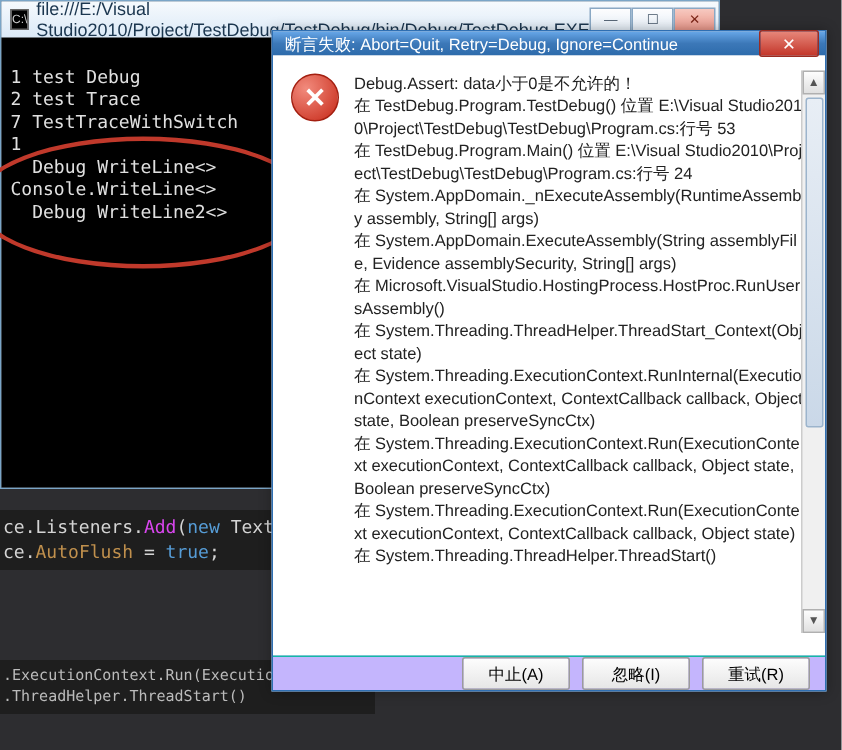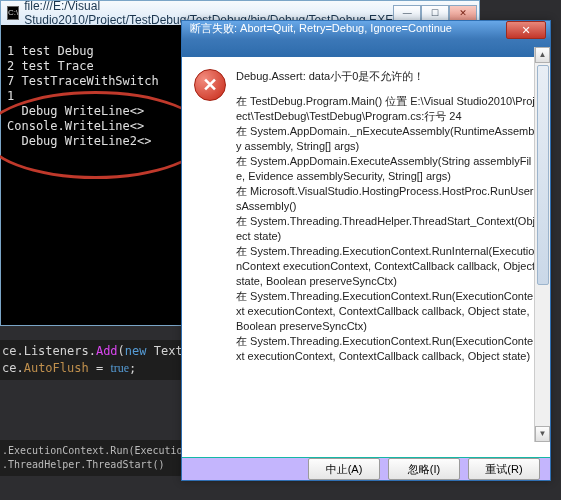--- a/index.html
+++ b/index.html
@@ -71,21 +71,21 @@
       width: 300px;
       background: #1e1e1e;
       color: #d4d4d4;
       font-family: Consolas, monospace;
       font-size: 12px;
       padding: 3px 2px;
       line-height: 17px;
     }
     .code-bg .kw-add { color: #d946ef; }
     .code-bg .kw-new { color: #569cd6; margin-top: 44px; }
-    .code-bg .kw-true { color: #569cd6; font-family: Liberation Serif, serif; }
+    .code-bg .kw-true { color: #569cd6; }
     .code-bg .kw-prop { color: #c0904d; }
     .code-bg2 {
       position: absolute;
       top: 440px; left: 0;
       width: 250px;
       background: #1e1e1e;
       color: #bbb;
       font-family: Consolas, monospace;
       font-size: 10px;
       padding: 4px 2px;
@@ -94,23 +94,23 @@
     
     .dialog {
       position: absolute;
       top: 20px; left: 181px;
       width: 370px;
       border: 1px solid #2f6fb2;
       box-shadow: 0 0 8px rgba(0,0,0,0.3);
       background: #f0f0f0;
     }
     .dlg-titlebar {
-      height: 36px;
+      height: 16px;
       background: linear-gradient(#67a7e8, #3c78b8 50%, #2d6bab);
-      display: flex; align-items: flex-start;
+      display: flex; align-items: center;
       padding: 0 4px 0 8px;
       color: #fff;
       font-size: 11px;
     }
     .dlg-title { flex: 1; white-space: nowrap; overflow: hidden; }
     .dlg-close {
       width: 40px; height: 18px;
       background: linear-gradient(#e7877a, #c3362a);
       border: 1px solid #9c2b20;
       border-radius: 2px;
@@ -138,21 +138,21 @@
     .dlg-text {
       flex: 1;
       font-size: 11px;
       color: #222;
       font-family: "Microsoft YaHei", "SimSun", sans-serif;
       line-height: 15px;
       word-break: break-all;
       height: 380px;
       overflow: hidden;
     }
-    .dlg-text .head { margin-bottom: 10px; }
+    .dlg-text .head { }
     .dlg-btns {
       background: #c4b5fd;
       border-top: 1px solid #14b8a6;
       padding: 0 10px;
       display: flex;
       justify-content: flex-end;
       gap: 8px;
     }
     .dlg-btn {
       min-width: 72px;
@@ -225,28 +225,30 @@
 
 <div class="dialog">
   <div class="dlg-titlebar">
     <div class="dlg-title">断言失败: Abort=Quit, Retry=Debug, Ignore=Continue</div>
     <div class="dlg-close">✕</div>
   </div>
   <div class="dlg-body">
     <div class="dlg-icon">✕</div>
     <div class="dlg-text">
       <div class="head">Debug.Assert: data小于0是不允许的！</div>
+      <div>   在 TestDebug.Program.TestDebug() 位置 E:\Visual Studio2010\Project\TestDebug\TestDebug\Program.cs:行号 53</div>
       <div>   在 TestDebug.Program.Main() 位置 E:\Visual Studio2010\Project\TestDebug\TestDebug\Program.cs:行号 24</div>
       <div>   在 System.AppDomain._nExecuteAssembly(RuntimeAssembly assembly, String[] args)</div>
       <div>   在 System.AppDomain.ExecuteAssembly(String assemblyFile, Evidence assemblySecurity, String[] args)</div>
       <div>   在 Microsoft.VisualStudio.HostingProcess.HostProc.RunUsersAssembly()</div>
       <div>   在 System.Threading.ThreadHelper.ThreadStart_Context(Object state)</div>
       <div>   在 System.Threading.ExecutionContext.RunInternal(ExecutionContext executionContext, ContextCallback callback, Object state, Boolean preserveSyncCtx)</div>
       <div>   在 System.Threading.ExecutionContext.Run(ExecutionContext executionContext, ContextCallback callback, Object state, Boolean preserveSyncCtx)</div>
       <div>   在 System.Threading.ExecutionContext.Run(ExecutionContext executionContext, ContextCallback callback, Object state)</div>
+      <div>   在 System.Threading.ThreadHelper.ThreadStart()</div>
     </div>
   </div>
   <div class="dlg-btns">
     <div class="dlg-btn">中止(A)</div>
     <div class="dlg-btn">忽略(I)</div>
     <div class="dlg-btn">重试(R)</div>
   </div>
   <div class="scrollbar-v">
     <div class="sb-arrow">▲</div>
     <div class="sb-thumb"></div>

